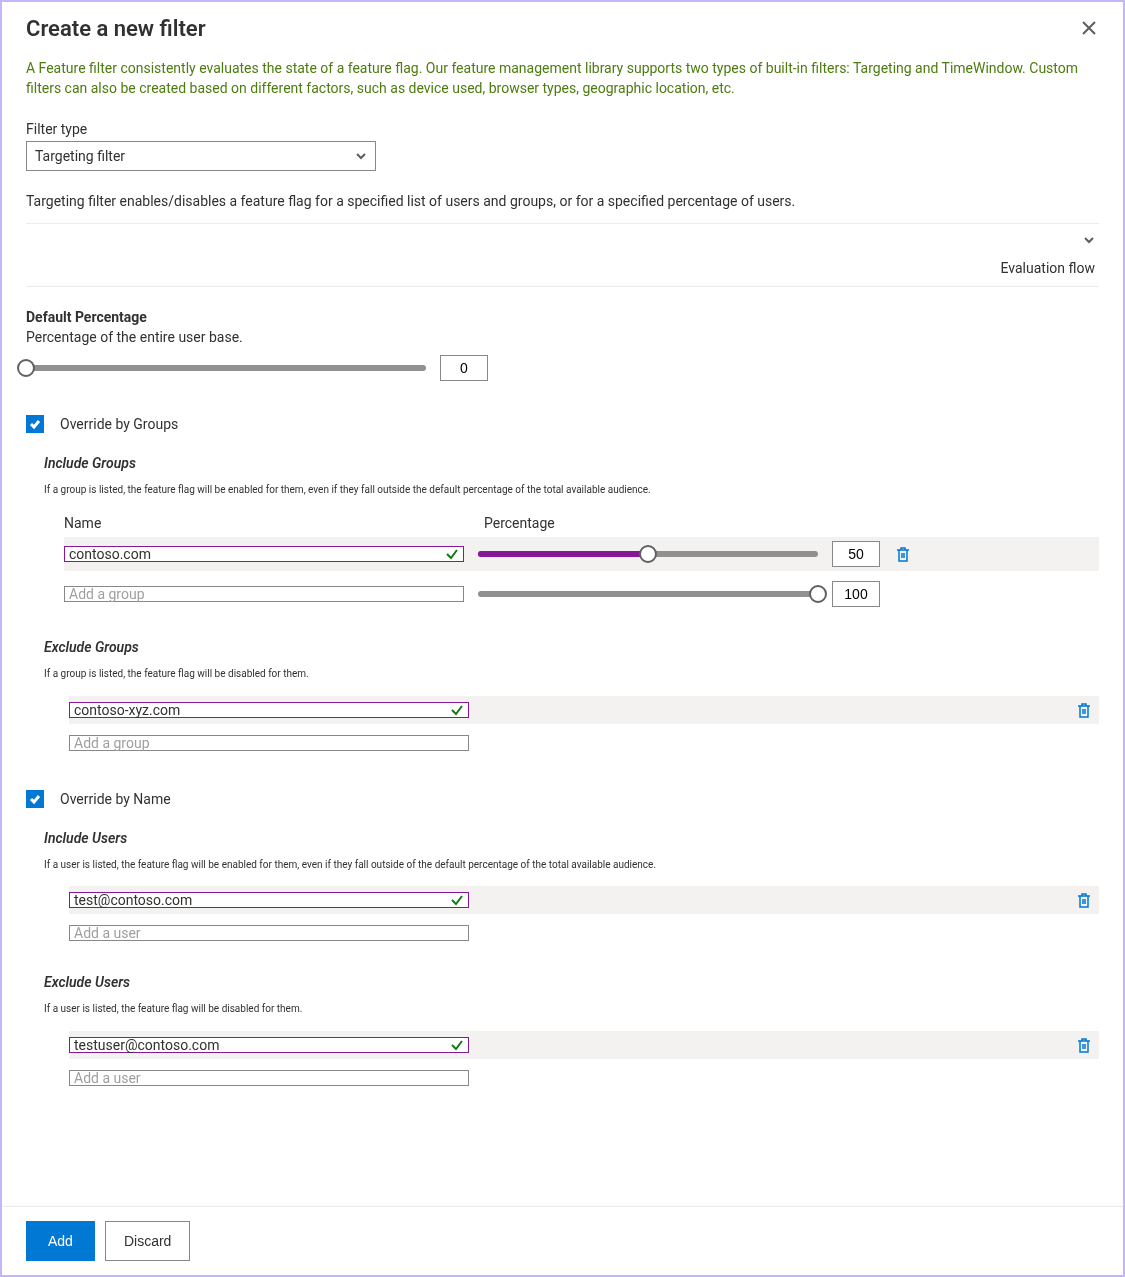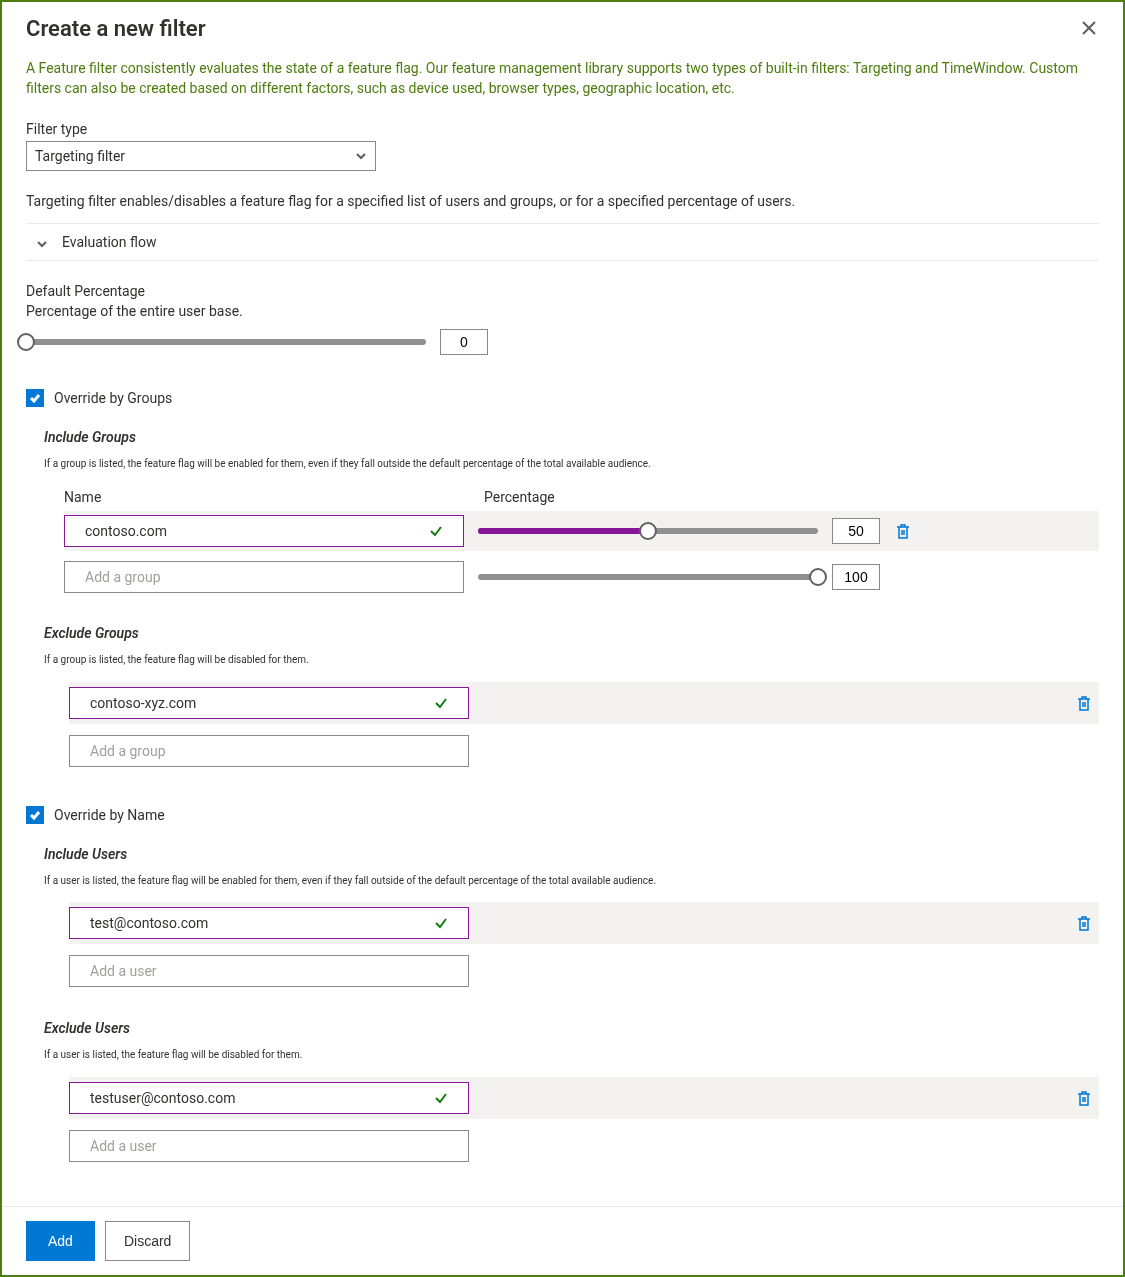--- a/index.html
+++ b/index.html
@@ -6,21 +6,21 @@
   body {
     margin: 0;
     font-family: "Segoe UI", -apple-system, BlinkMacSystemFont, Roboto, sans-serif;
     font-size: 14px;
     color: #323130;
     background: #fff;
   }
   .panel {
     width: 1125px;
     height: 1277px;
-    border: 2px solid #4d7c0f;
+    border: 2px solid #c4b5fd;
     position: relative;
     display: flex;
     flex-direction: column;
   }
   .panel-header {
     display: flex;
     align-items: center;
     padding: 12px 20px 8px 24px;
   }
   .panel-title {
@@ -68,24 +68,25 @@
     font-size:14px;
   }
   .eval-row {
     display:flex;
     align-items:flex-end;
     gap:14px;
     padding:10px 4px;
     border-top:1px solid #edebe9;
     border-bottom:1px solid #edebe9;
     cursor:pointer;
+    flex-direction:column;
   }
   .eval-row .chev { width:12px; height:12px; stroke:#605e5c; stroke-width:2; fill:none; margin-left:6px; }
   .section-heading {
-    font-weight:400;
+    font-weight:700;
     font-size:14px;
     margin-top:22px;
   }
   .subtext {
     font-size:14px;
     color:#323130;
     margin-top:4px;
   }
   .slider-row {
     display:flex;
@@ -118,21 +119,21 @@
   .num-input {
     width:48px;
     height:26px;
     border:1px solid #8a8886;
     text-align:center;
     font-size:14px;
   }
   .check-row {
     display:flex;
     align-items:center;
-    gap:10px;
+    gap:16px;
     margin-top:34px;
   }
   .checkbox {
     width:18px; height:18px;
     background:#0078d4;
     display:flex;
     align-items:center;
     justify-content:center;
     cursor:pointer;
     flex-shrink:0;
@@ -161,23 +162,23 @@
     display:flex;
     align-items:center;
     margin-left:20px;
     margin-top:6px;
     gap:14px;
     padding:4px 6px 4px 0;
   }
   .group-row.filled { background:#f3f2f1; }
   .text-input {
     width:400px;
-    height:32px;
+    height:16px;
     border:1px solid #8a8886;
-    padding:0 20px;
+    padding:0 4px;
     font-size:14px;
     background:#fff;
     display:flex;
     align-items:center;
     justify-content:space-between;
     text-align:right;
   }
   .text-input.valid {
     border-color:#881798;
   }

